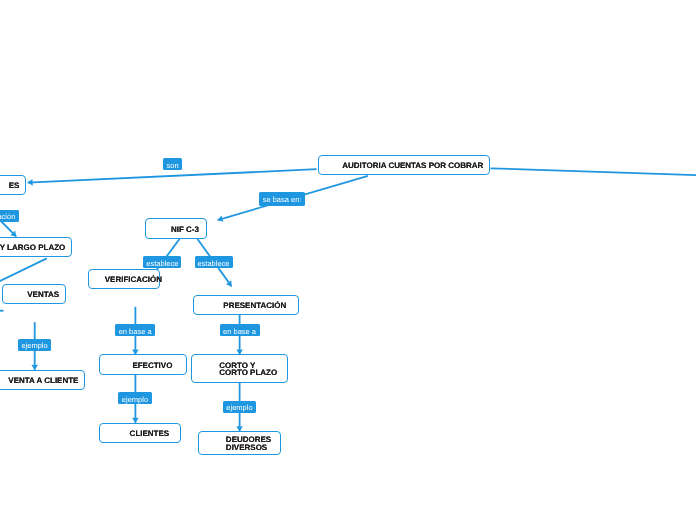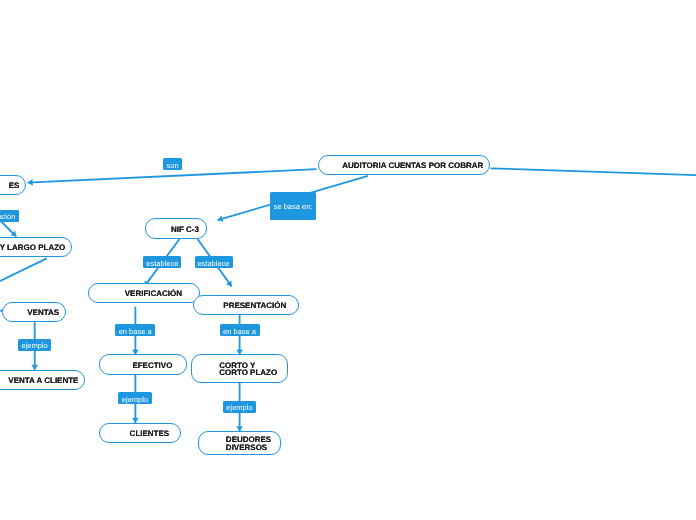--- a/index.html
+++ b/index.html
@@ -27,21 +27,21 @@
     top: 0;
     width: 696px;
     height: 520px;
     shape-rendering: geometricPrecision;
   }
   .node {
     position: absolute;
     box-sizing: border-box;
     background: #ffffff;
     border: 1.15px solid #1e96e0;
-    border-radius: 10px;
+    border-radius: 4px;
     display: flex;
     align-items: center;
     justify-content: center;
     color: #231f20;
     font-weight: bold;
     text-shadow: 0 0 0.25px #231f20;
     font-size: 8px;
     line-height: 7.8px;
     white-space: pre;
     z-index: 3;
@@ -135,27 +135,27 @@
     </div>
     <div class="node" style="left:-15.8px;top:174.8px;width:41.8px;height:20.6px">
       <span>ES</span>
     </div>
     <div class="node" style="left:145px;top:218.2px;width:61.8px;height:20.6px">
       <span>NIF C-3</span>
     </div>
     <div class="node" style="left:-56px;top:236.8px;width:128.2px;height:20.6px">
       <span>CORTO Y LARGO PLAZO</span>
     </div>
-    <div class="node" style="left:2.2px;top:302px;width:64px;height:20.2px">
+    <div class="node" style="left:2.2px;top:284px;width:64px;height:20.2px">
       <span>VENTAS</span>
     </div>
     <div class="node" style="left:-16.5px;top:369.6px;width:101.8px;height:20.4px">
       <span>VENTA A CLIENTE</span>
     </div>
-    <div class="node" style="left:88.4px;top:283px;width:112px;height:20.4px">
+    <div class="node" style="left:88.4px;top:269px;width:72px;height:20.4px">
       <span>VERIFICACIÓN</span>
     </div>
     <div class="node" style="left:192.8px;top:295px;width:106px;height:20.4px">
       <span>PRESENTACIÓN</span>
     </div>
     <div class="node" style="left:99.4px;top:354.4px;width:88px;height:20.4px">
       <span>EFECTIVO</span>
     </div>
     <div class="node" style="left:190.7px;top:354.4px;width:97px;height:28.2px">
       <span>CORTO Y
@@ -167,21 +167,21 @@
     <div class="node" style="left:197.6px;top:431px;width:83.9px;height:24px">
       <span>DEUDORES
 DIVERSOS</span>
     </div>
   </div>
 
   <div id="label-layer">
     <div class="label" style="left:163.4px;top:158px;width:18.4px;height:12.3px">
       <span>son</span>
     </div>
-    <div class="label" style="left:270px;top:191.6px;width:46.1px;height:28px">
+    <div class="label" style="left:259px;top:191.6px;width:46.1px;height:14px">
       <span>se basa en:</span>
     </div>
     <div class="label" style="left:-31.5px;top:209.8px;width:50.4px;height:11.9px">
       <span>identificación</span>
     </div>
     <div class="label" style="left:143.3px;top:256.1px;width:38px;height:12.1px">
       <span>establece</span>
     </div>
     <div class="label" style="left:194.5px;top:256.2px;width:38px;height:11.9px">
       <span>establece</span>

